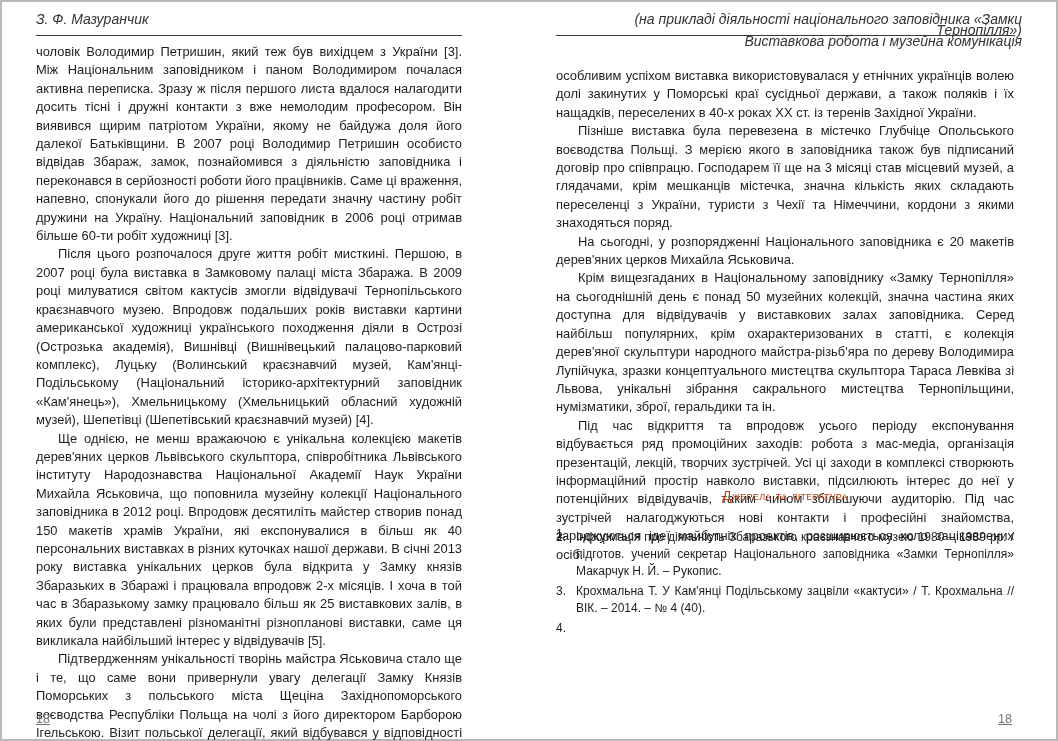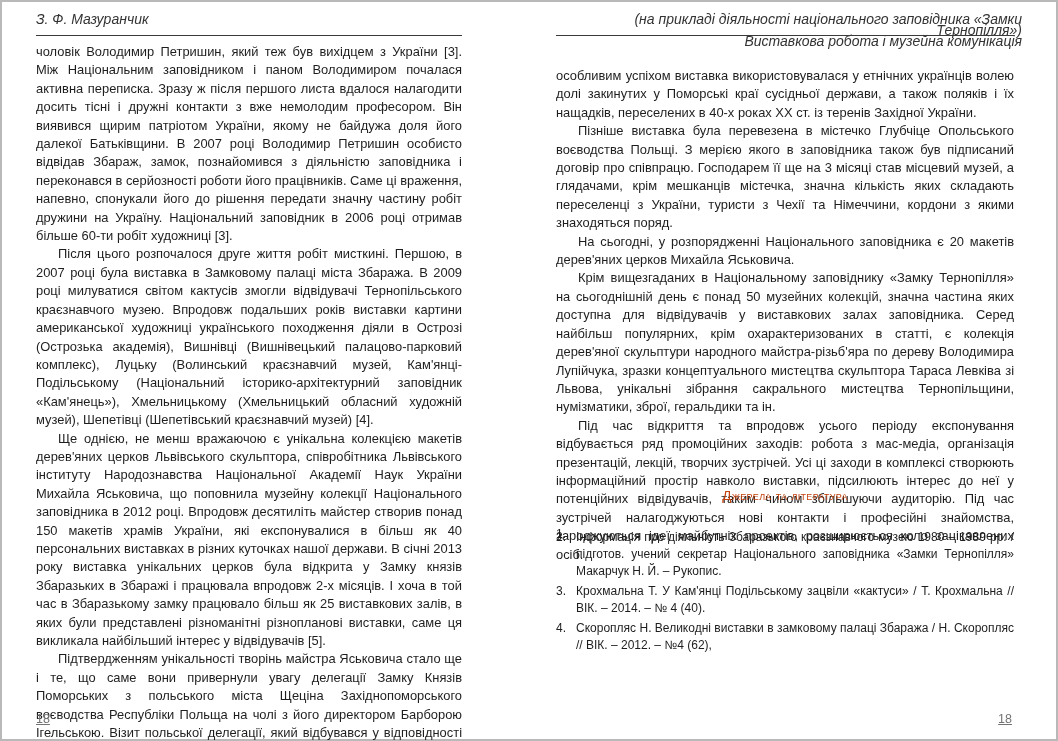--- a/index.html
+++ b/index.html
@@ -87,18 +87,18 @@
       <p class="indent">Пізніше виставка була перевезена в містечко Глубчіце Опольського воєводства Польщі. З мерією якого в заповідника також був підписаний договір про співпрацю. Господарем її ще на 3 місяці став місцевий музей, а глядачами, крім мешканців містечка, значна кількість яких складають переселенці з України, туристи з Чехії та Німеччини, кордони з якими знаходяться поряд.</p>
       <p class="indent">На сьогодні, у розпорядженні Національного заповідника є 20 макетів дерев'яних церков Михайла Яськовича.</p>
       <p class="indent">Крім вищезгаданих в Національному заповіднику «Замку Тернопілля» на сьогоднішній день є понад 50 музейних колекцій, значна частина яких доступна для відвідувачів у виставкових залах заповідника. Серед найбільш популярних, крім охарактеризованих в статті, є колекція дерев'яної скульптури народного майстра-різьб'яра по дереву Володимира Лупійчука, зразки концептуального мистецтва скульптора Тараса Левківа зі Львова, унікальні зібрання сакрального мистецтва Тернопільщини, нумізматики, зброї, геральдики та ін.</p>
       <p class="indent">Під час відкриття та впродовж усього періоду експонування відбувається ряд промоційних заходів: робота з мас-медіа, організація презентацій, лекцій, творчих зустрічей. Усі ці заходи в комплексі створюють інформаційний простір навколо виставки, підсилюють інтерес до неї у потенційних відвідувачів, таким чином збільшуючи аудиторію. Під час зустрічей налагоджуються нові контакти і професійні знайомства, зароджуються ідеї майбутніх проектів, розширюється коло зацікавлених осіб.</p>
     </div>
     <div class="section-title">Джерела та література</div>
     <ol class="refs">
       <li><span class="num">1.</span></li>
       <li><span class="num">2.</span><span>Інформація про діяльність Збаразького краєзнавчого музею 1980 – 1989 рр. / підготов. учений секретар Національного заповідника «Замки Тернопілля» Макарчук Н. Й. – Рукопис.</span></li>
       <li><span class="num">3.</span><span>Крохмальна Т. У Кам'янці Подільському зацвіли «кактуси» / Т. Крохмальна // ВІК. – 2014. – № 4 (40).</span></li>
-      <li><span class="num">4.</span><span>Скоропляс Н. Великодні виставки в замковому палаці Збаража / Н. Скоропляс // ВІК. – 2012. – №4 (62),</span></li>
+      <li><span class="num">4.</span></li>
     </ol>
     <div class="page-number">18</div>
   </div>
 
 </div>
 
 </body></html>

